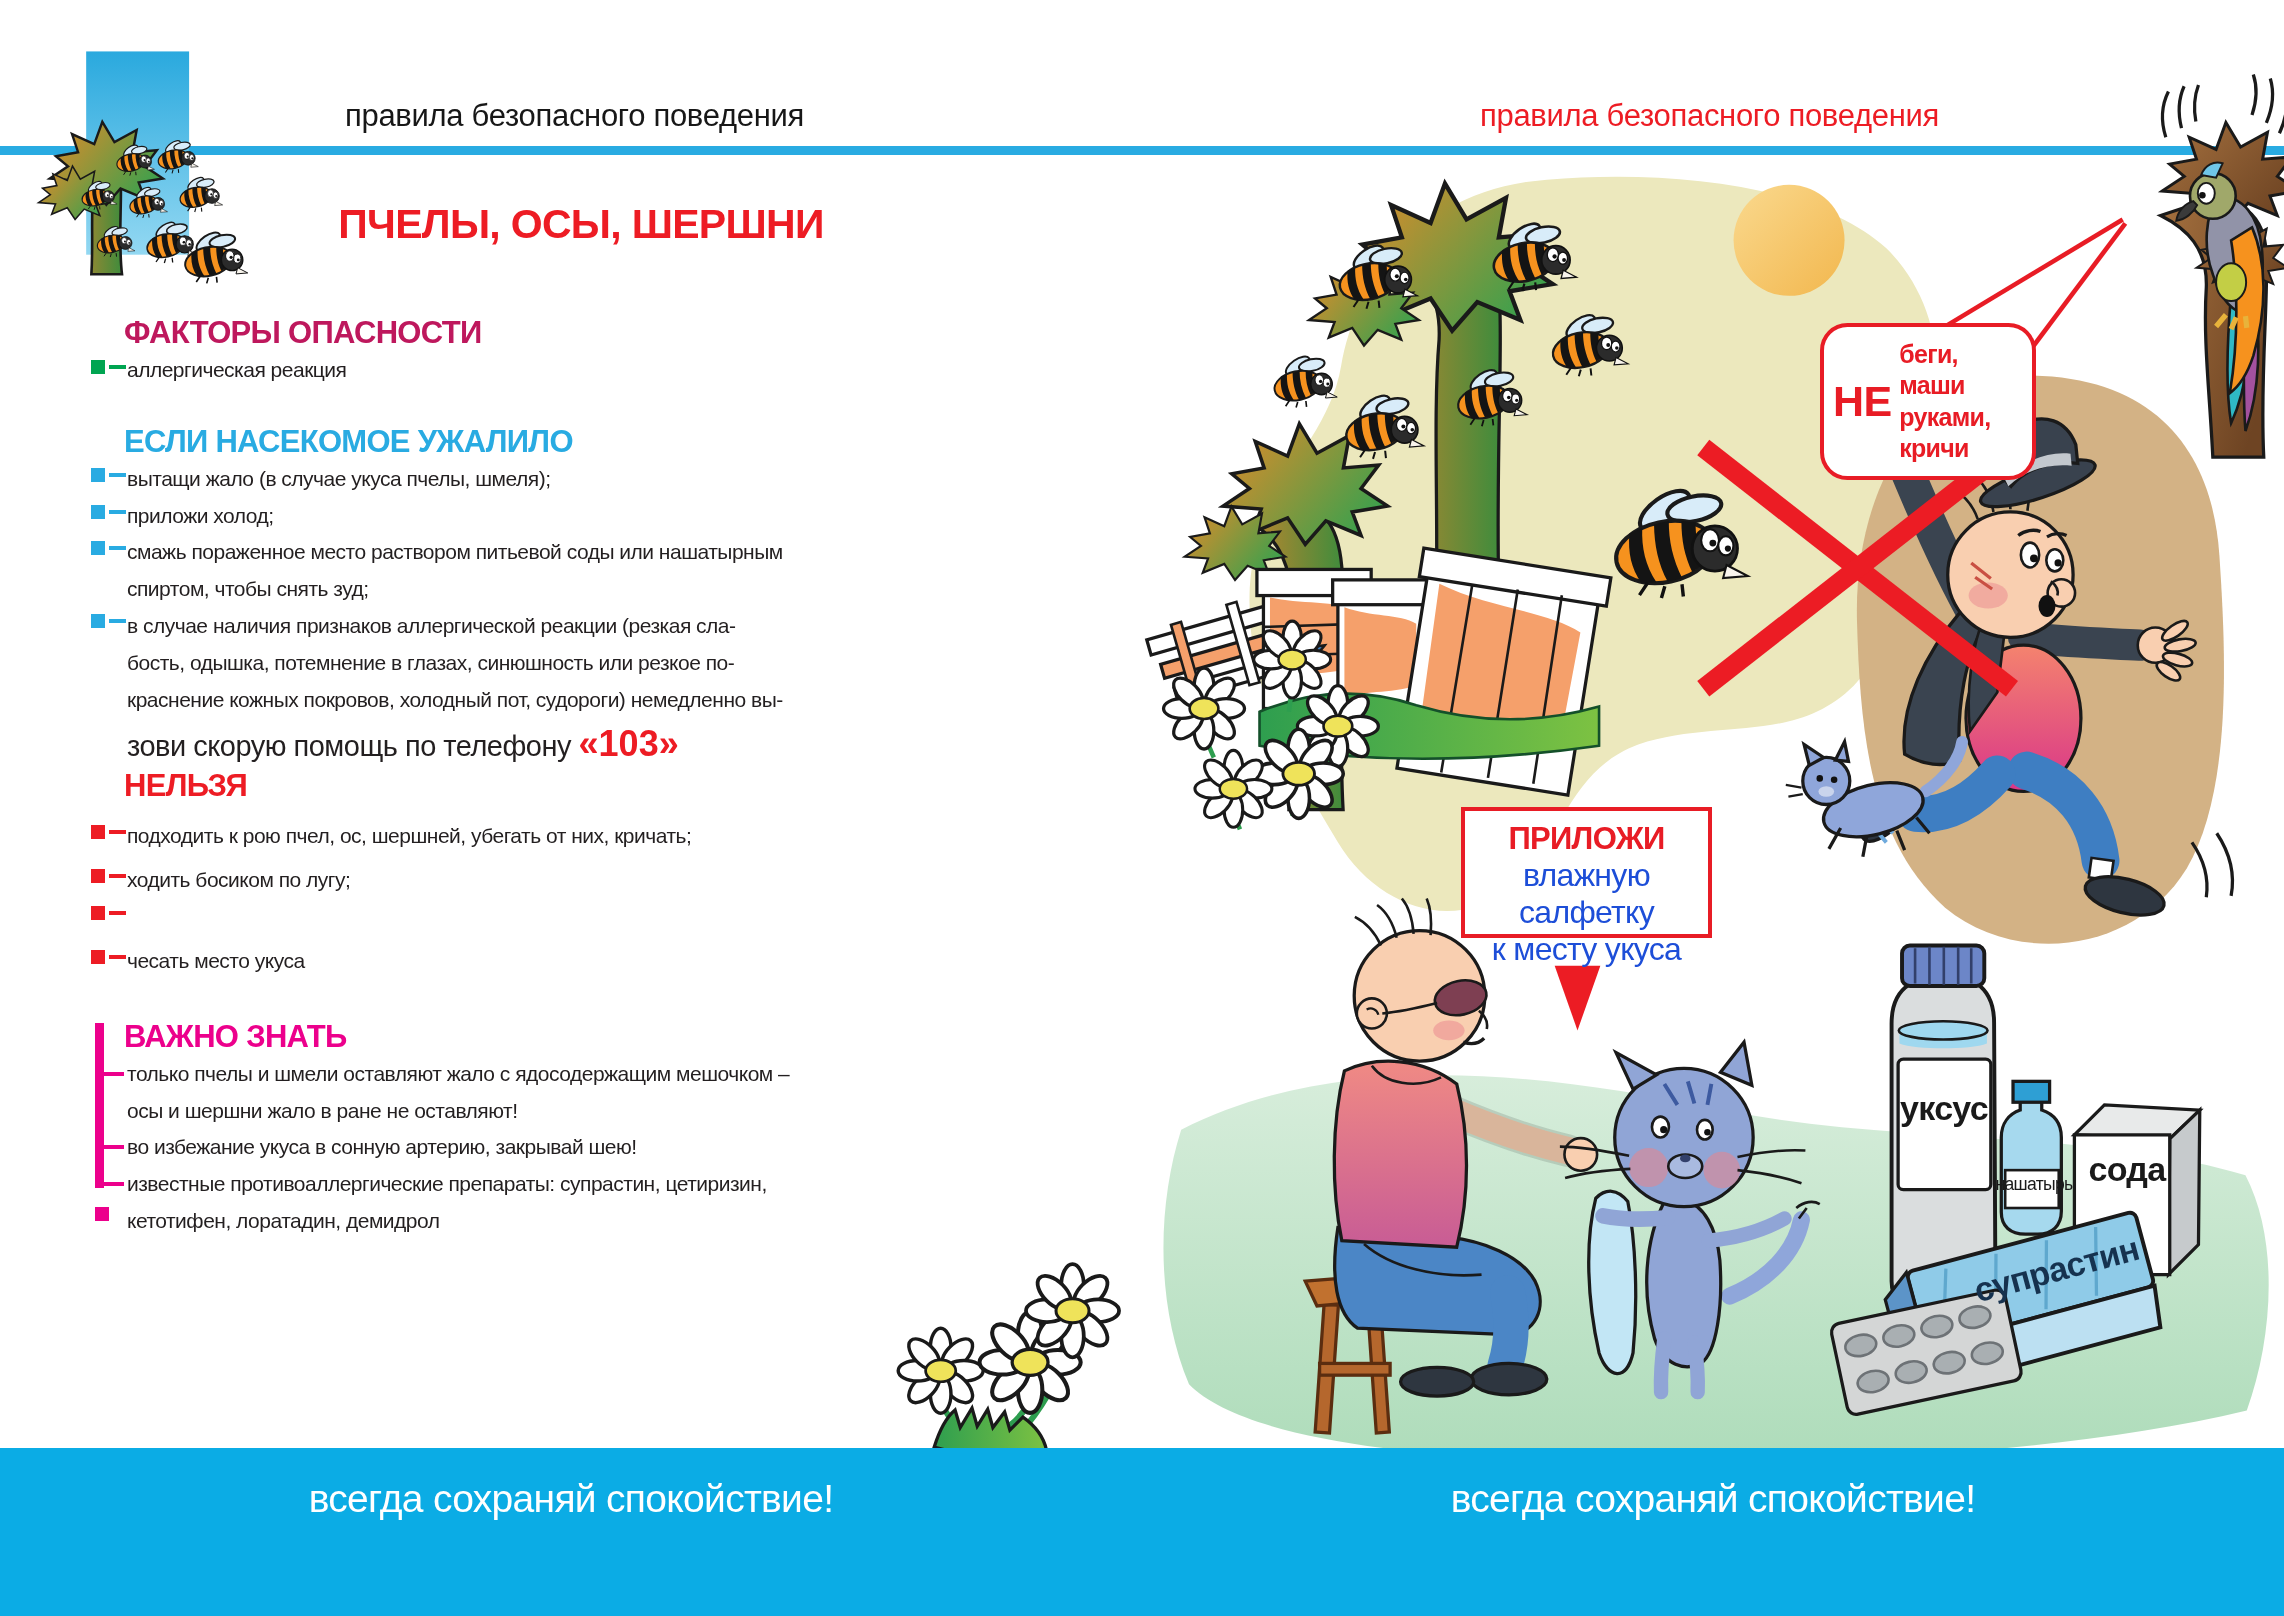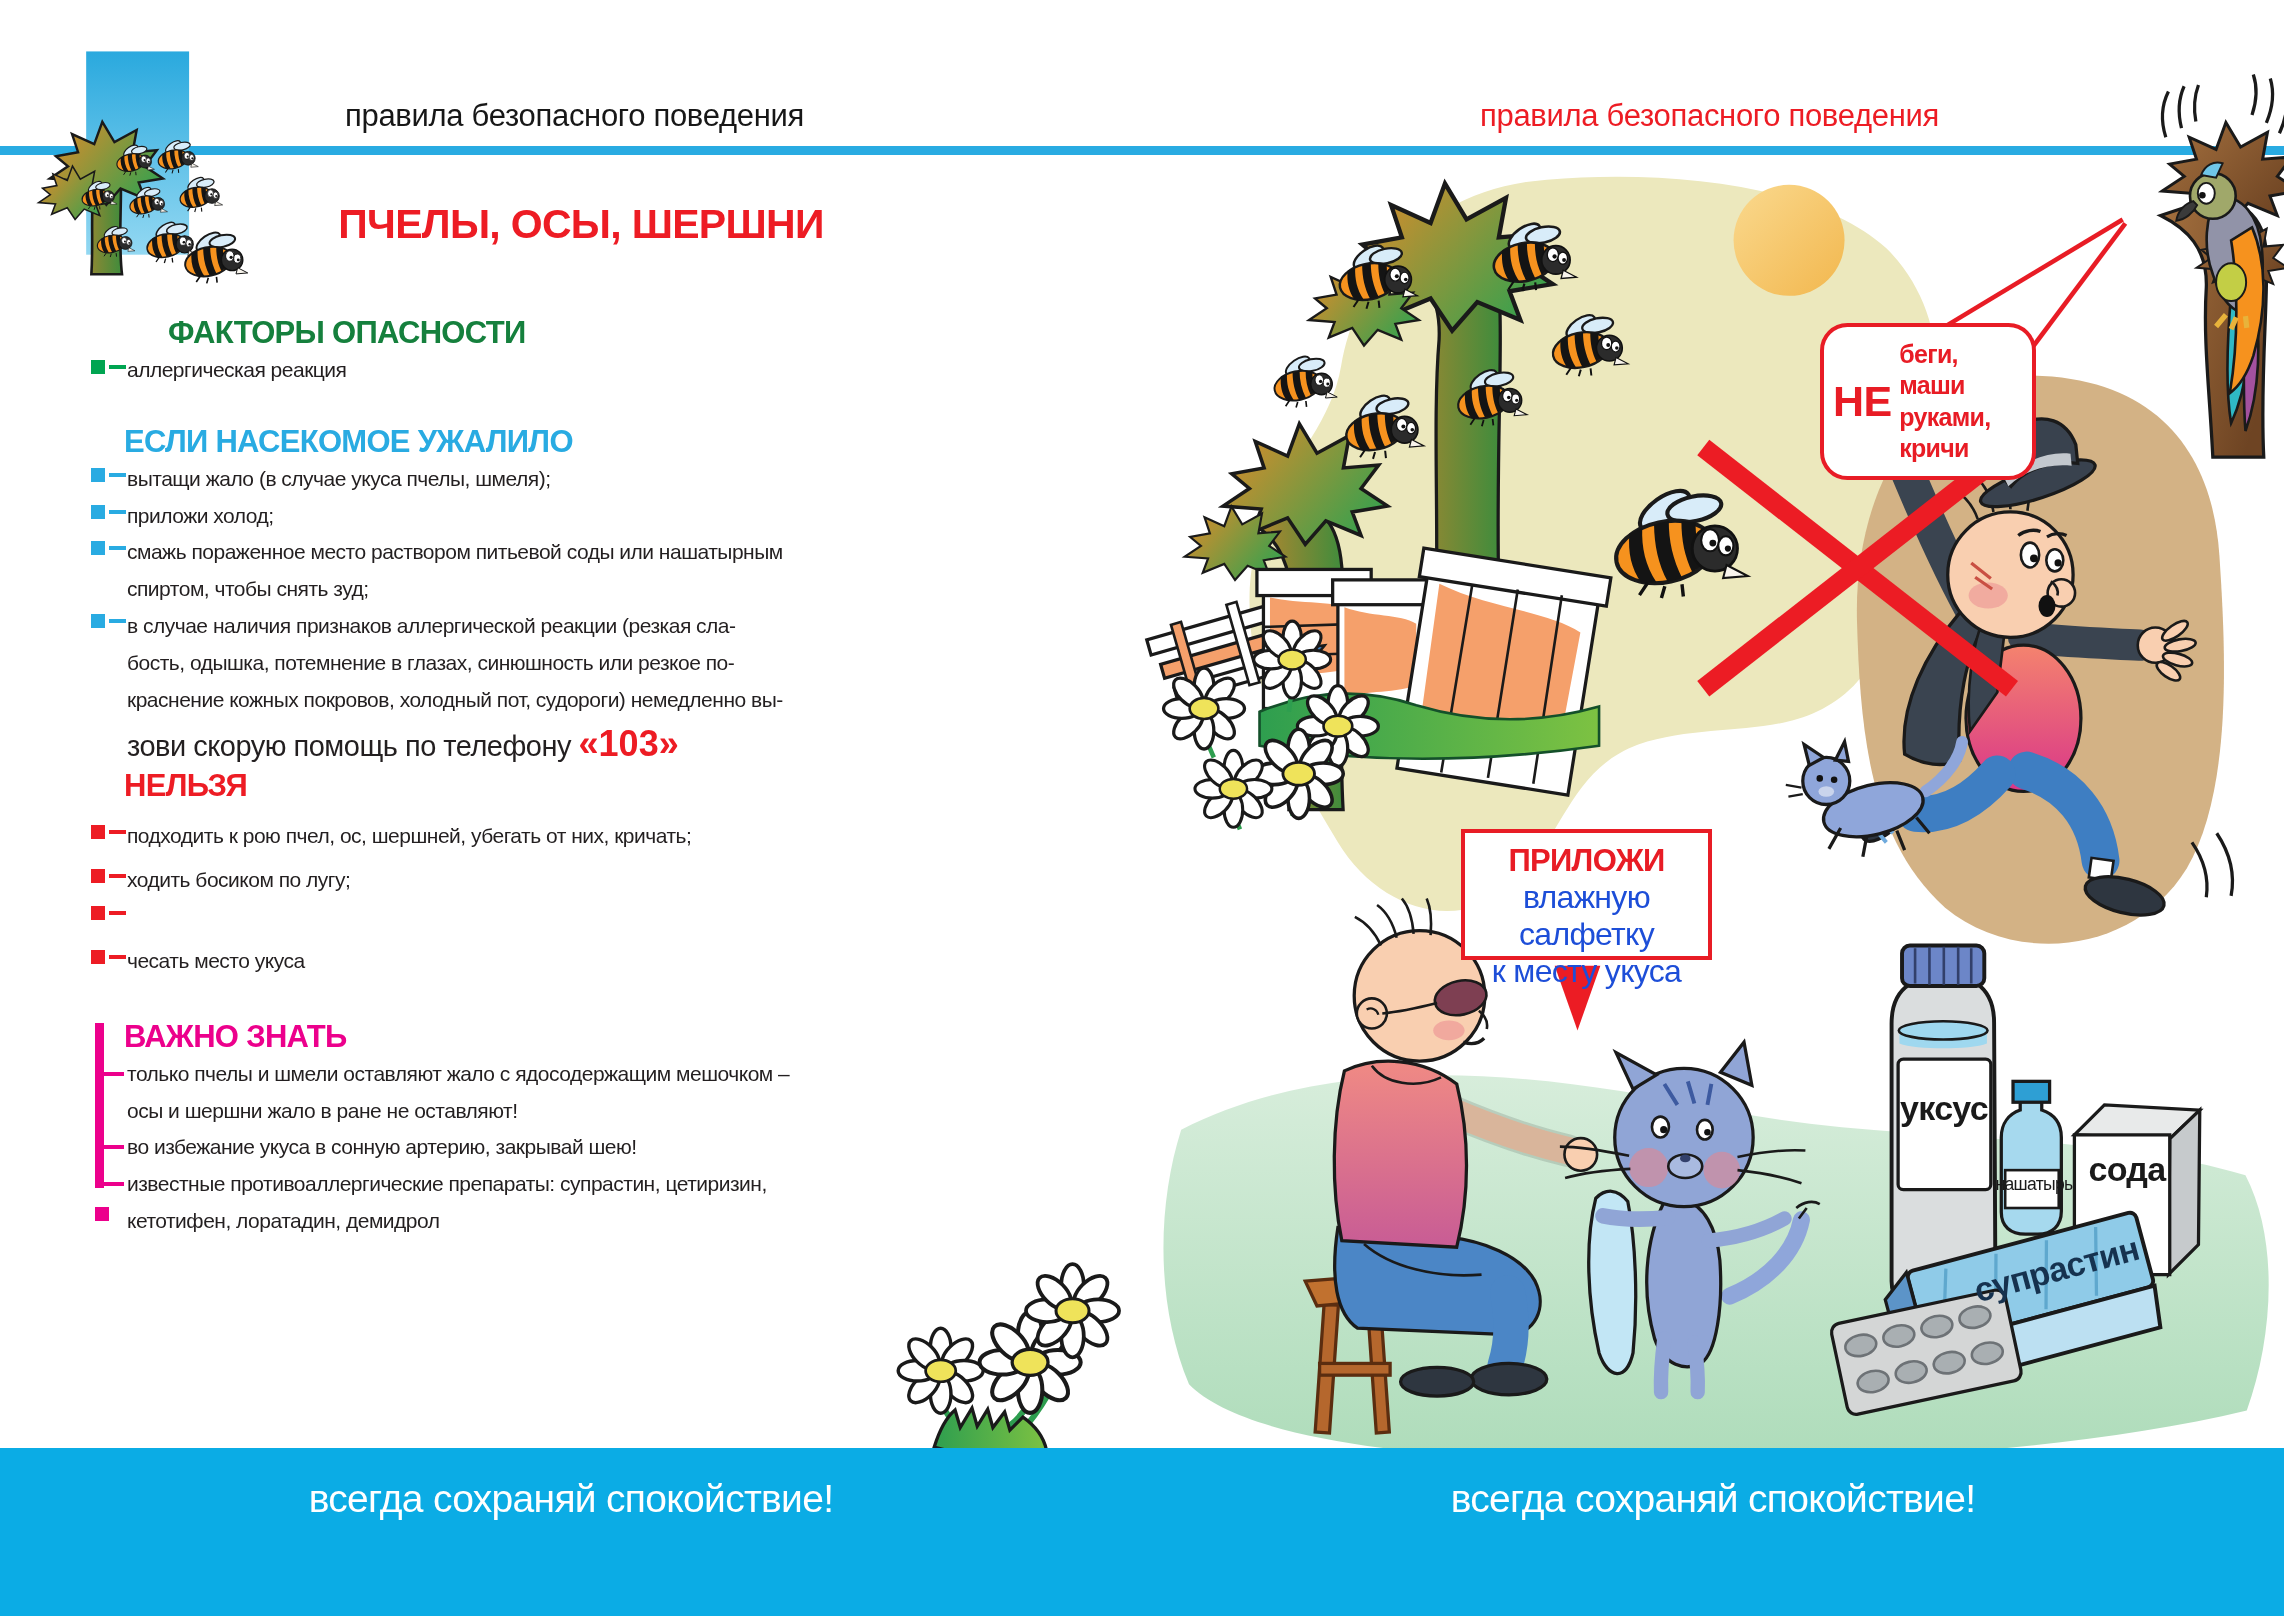--- a/index.html
+++ b/index.html
@@ -5,39 +5,39 @@
   html,body{margin:0;padding:0;background:#ffffff;}
   .page{position:relative;width:2284px;height:1616px;background:#ffffff;overflow:hidden;
         font-family:"Liberation Sans",sans-serif;color:#231F20;}
   .rule{position:absolute;left:0;top:146px;width:2284px;height:8.5px;background:#29ABE2;z-index:1;}
   .hdr{position:absolute;top:98px;font-size:31px;letter-spacing:-0.3px;color:#171717;text-align:center;z-index:2;}
   .hdr.l{left:150px;width:849px;}
   .hdr.r{left:1205px;width:1009px;}
   .title{position:absolute;left:222px;top:201px;width:718px;text-align:center;
          font-size:41px;font-weight:700;color:#ED1C24;letter-spacing:-0.7px;z-index:2;}
   .sech{position:absolute;left:124px;font-size:31px;font-weight:700;letter-spacing:-0.7px;z-index:2;}
-  .g{color:#15803d;margin-left:44px;} .b{color:#29ABE2;} .r{color:#ED1C24;} .p{color:#EC008C;}
+  .g{color:#be185d;} .b{color:#29ABE2;} .r{color:#ED1C24;} .p{color:#EC008C;}
   .item{position:absolute;left:127px;font-size:21px;line-height:37px;letter-spacing:-0.5px;color:#231F20;z-index:2;}
   .ml{white-space:pre-line;}
   .bullet{position:absolute;width:14.4px;height:14.4px;z-index:2;}
   .bullet::after{content:"";position:absolute;left:17.6px;top:5.2px;width:17.6px;height:3.9px;background:inherit;}
   .bg{background:#00A551;} .bb{background:#29ABE2;} .br{background:#ED1C24;}
   .vbar{position:absolute;left:95px;top:1023px;width:8.5px;height:165px;background:#EC008C;z-index:2;}
   .tick{position:absolute;left:95px;width:29px;height:3.9px;background:#EC008C;z-index:2;}
   .vsq{position:absolute;left:95px;top:1207px;width:14.4px;height:14.4px;background:#EC008C;z-index:2;}
   .phone{font-size:36px;font-weight:700;color:#ED1C24;letter-spacing:0;}
   .callrow{position:absolute;left:127px;top:712px;font-size:29px;letter-spacing:-0.5px;color:#231F20;z-index:2;margin-top:11px;}
   .illus{position:absolute;left:1142px;top:0;width:1142px;height:1466px;z-index:2;}
   .corner{position:absolute;left:36px;top:46px;width:215px;height:248px;z-index:3;}
   .dleft{position:absolute;left:895px;top:1263px;width:248px;height:196px;z-index:2;}
   .bubble{position:absolute;left:1820px;top:323px;width:208px;height:149px;background:#ffffff;
           border:4.6px solid #E81C25;border-radius:27.4px;display:flex;align-items:center;z-index:4;}
   .ne{font-size:43px;font-weight:700;color:#E81C25;margin-left:9.1px;letter-spacing:-0.7px;}
   .bl{font-size:25px;font-weight:700;color:#E81C25;line-height:1.25;margin-left:7.8px;letter-spacing:-0.7px;}
-  .apply{position:absolute;left:1461px;top:829px;width:243px;height:123px;background:#ffffff;
+  .apply{position:absolute;left:1461px;top:807px;width:243px;height:123px;background:#ffffff;
          border:4.6px solid #E81C25;text-align:center;z-index:4;}
   .apply .t{font-size:31px;font-weight:700;color:#E81C25;margin-top:10.4px;letter-spacing:-0.7px;}
   .apply .s{font-size:32px;color:#1d4ed8;line-height:1.15;letter-spacing:-0.7px;}
   .lbl{position:absolute;text-align:center;color:#1a1a1a;z-index:4;letter-spacing:-0.7px;}
   .lbl.uks{left:1895px;top:1089px;width:98px;font-size:34px;font-weight:700;}
   .lbl.nsh{left:1995px;top:1174px;width:78px;font-size:17.6px;}
   .lbl.sod{left:2078px;top:1150px;width:98px;font-size:34px;font-weight:700;}
   .lbl.sup{left:1949px;top:1250px;width:215px;font-size:34px;font-weight:700;color:#16324F;
            transform:rotate(-15deg);}
   .fbar{position:absolute;left:0;top:1448px;width:2284px;height:168px;background:#0BACE5;z-index:5;}

